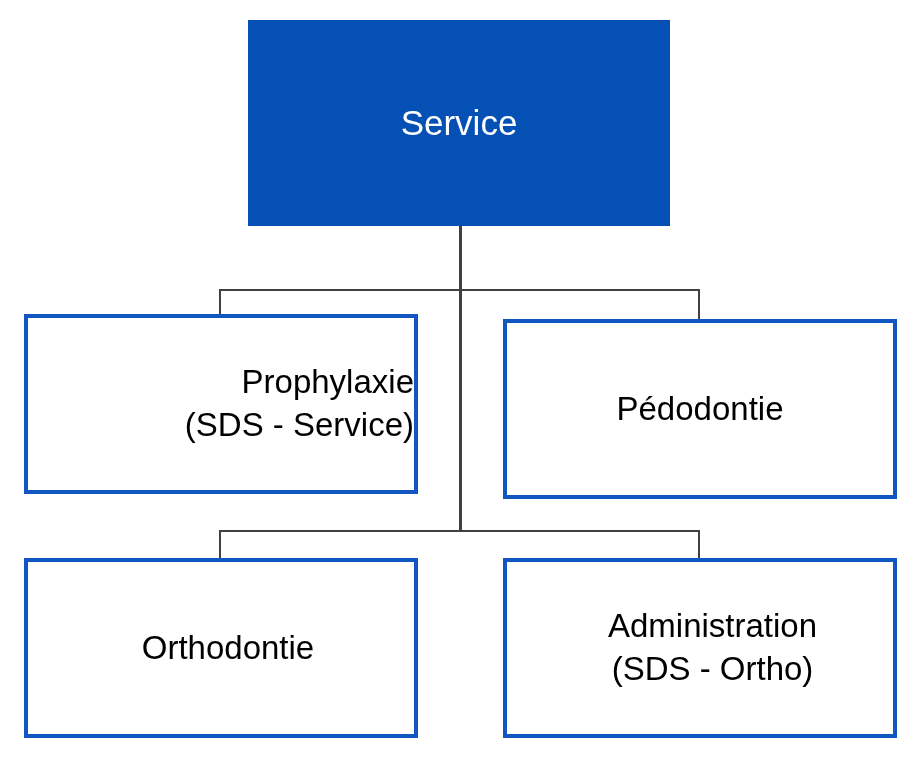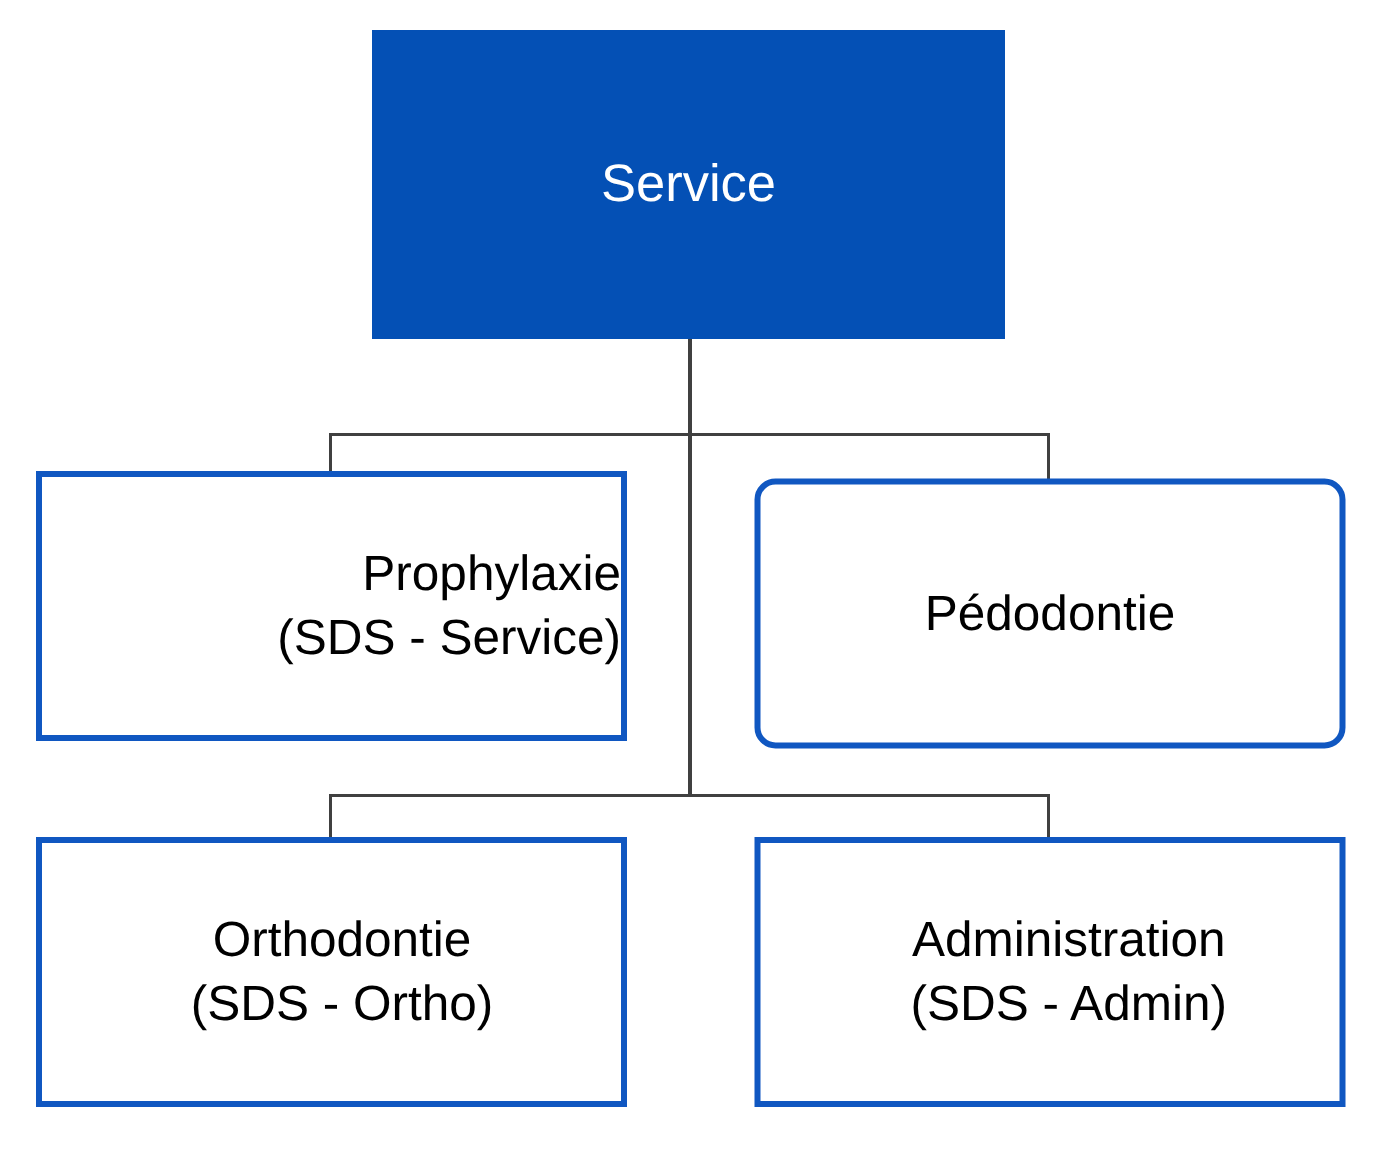--- a/index.html
+++ b/index.html
@@ -57,21 +57,21 @@
   .node-child {
     width: 394px;
     height: 180px;
     background: #ffffff;
     border: 4px solid #1057C1;
     color: #000000;
     font-size: 33px;
   }
 
   .node-prophylaxie { left: 24px;  top: 314px; align-items: flex-end; }
-  .node-pedodontie  { left: 503px; top: 319px; border-radius: 14px; }
+  .node-pedodontie  { left: 503px; top: 319px; }
   .node-orthodontie { left: 24px;  top: 558px; padding-left: 14px; }
   .node-administration { left: 503px; top: 558px; padding-left: 25px; }
 
   .node-line {
     display: block;
     white-space: nowrap;
   }
 </style>
 </head>
 <body>
@@ -99,21 +99,20 @@
     <span class="node-line">Prophylaxie</span>
     <span class="node-line">(SDS - Service)</span>
   </div>
 
   <div class="node node-child node-pedodontie">
     <span class="node-line">Pédodontie</span>
   </div>
 
   <div class="node node-child node-orthodontie">
     <span class="node-line">Orthodontie</span>
-    <span class="node-line">(SDS - Ortho)</span>
   </div>
 
   <div class="node node-child node-administration">
     <span class="node-line">Administration</span>
-    <span class="node-line">(SDS - Admin)</span>
+    <span class="node-line">(SDS - Ortho)</span>
   </div>
 
 </div>
 
 </body></html>

